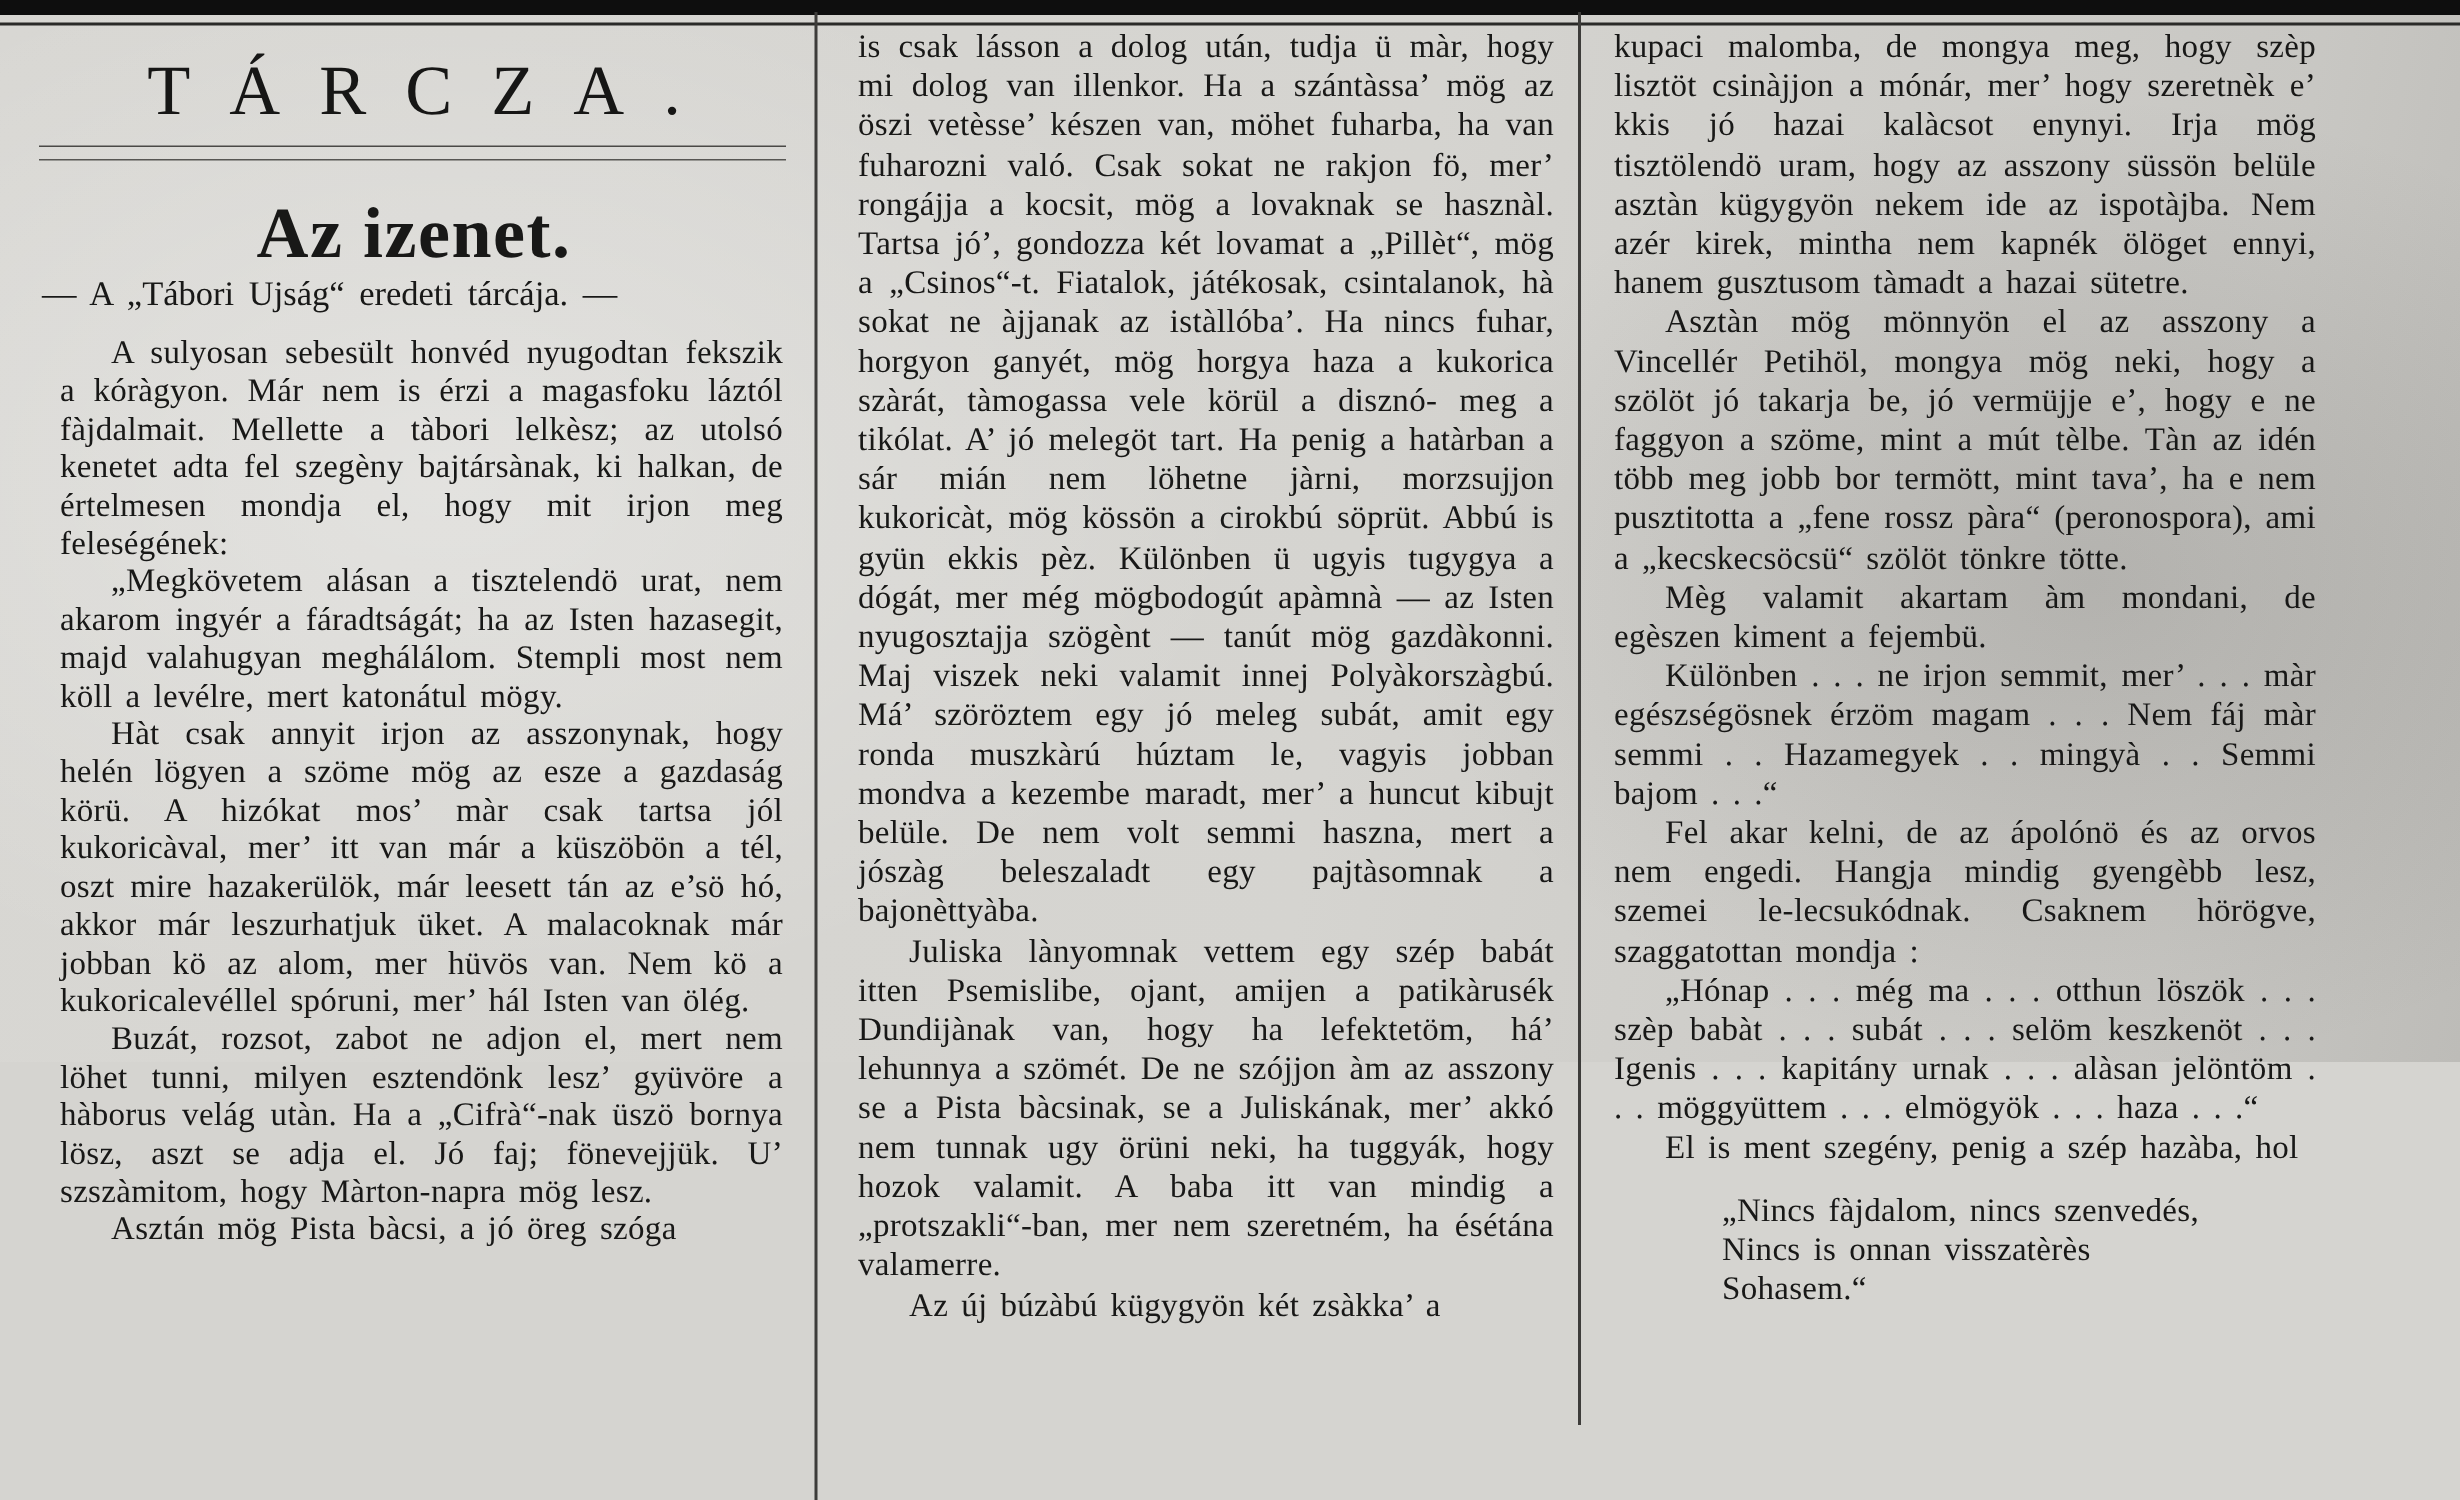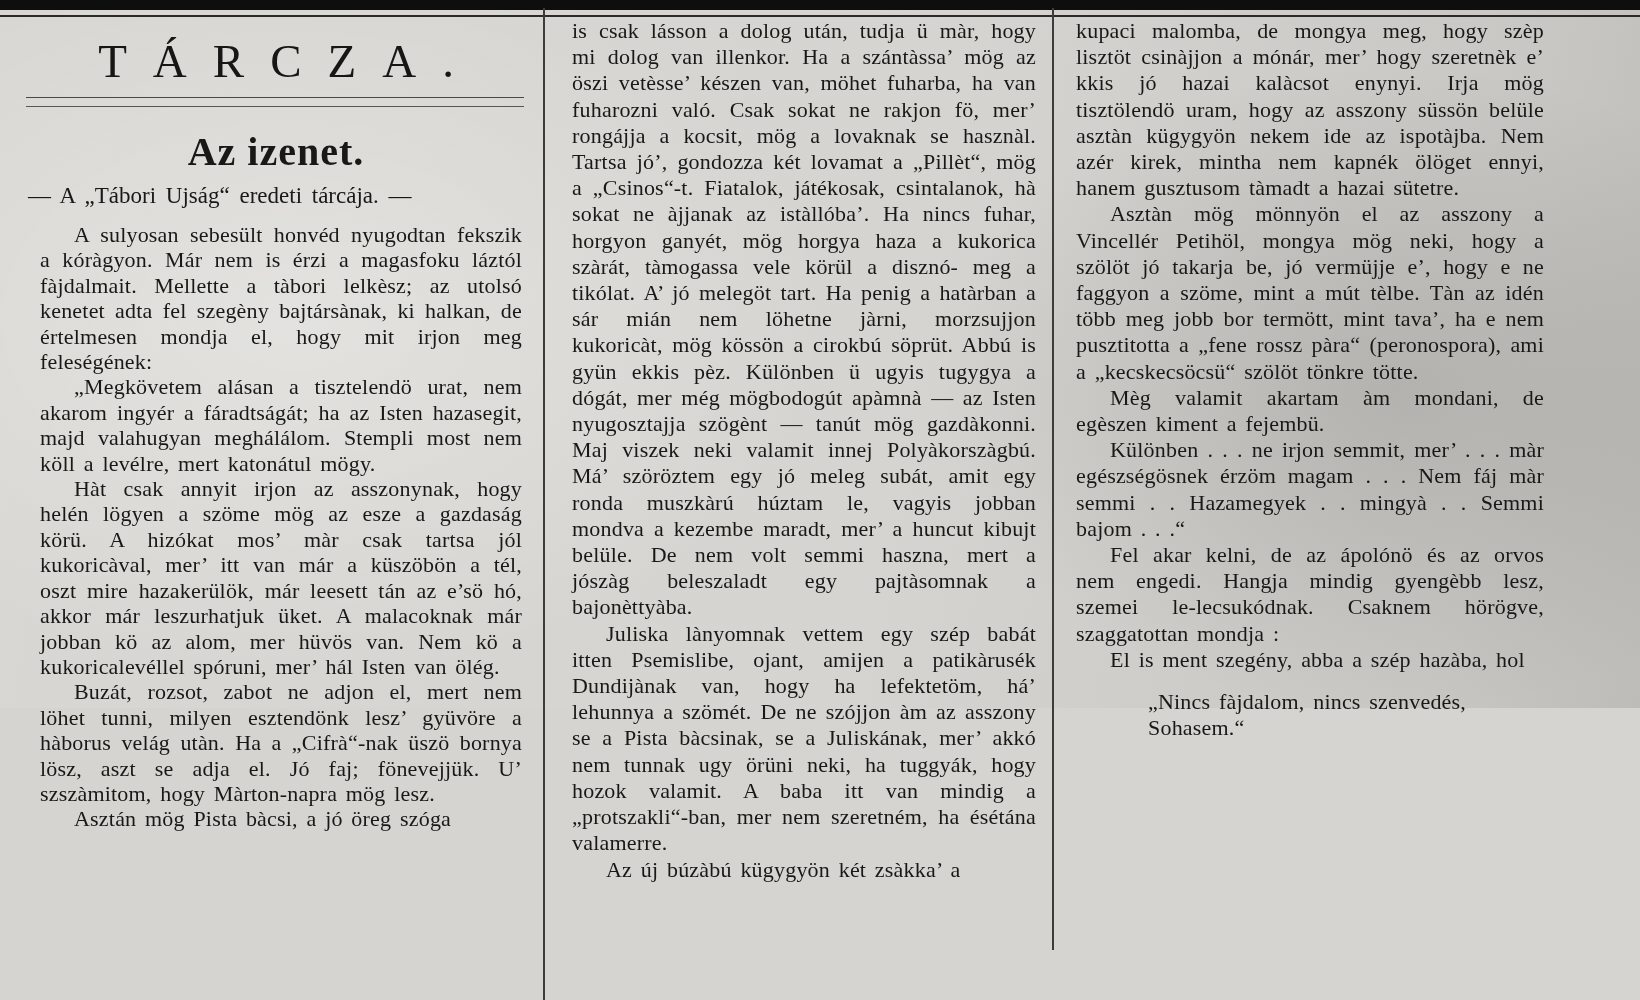--- a/index.html
+++ b/index.html
@@ -63,21 +63,21 @@
     color: #161615;
   }
   .double-rule {
     position: absolute; left: 26px; top: 97px; width: 498px; height: 8px;
     border-top: 1.5px solid #4a4946;
     border-bottom: 1px solid #575653;
   }
   .article-title {
     position: absolute; left: 28px; top: 128px; width: 496px;
     text-align: center;
-    font-size: 40px;
+    font-size: 48px;
     font-weight: bold;
     letter-spacing: 1px;
   }
   .article-subtitle {
     position: absolute; left: 28px; top: 183px; width: 496px;
     text-align: left;
     font-size: 23px;
     word-spacing: 4px;
   }
 
@@ -130,20 +130,22 @@
     <p>Juliska lànyomnak vettem egy szép babát itten Psemislibe, ojant, amijen a patikàrusék Dundijànak van, hogy ha lefektetöm, há’ lehunnya a szömét. De ne szójjon àm az asszony se a Pista bàcsinak, se a Juliskának, mer’ akkó nem tunnak ugy örüni neki, ha tuggyák, hogy hozok valamit. A baba itt van mindig a „protszakli“-ban, mer nem szeretném, ha ésétána valamerre.</p>
     <p>Az új búzàbú kügygyön két zsàkka’ a</p>
   </div>
 
   <div class="col col-right">
     <p class="no-indent">kupaci malomba, de mongya meg, hogy szèp lisztöt csinàjjon a mónár, mer’ hogy szeretnèk e’ kkis jó hazai kalàcsot enynyi. Irja mög tisztölendö uram, hogy az asszony süssön belüle asztàn kügygyön nekem ide az ispotàjba. Nem azér kirek, mintha nem kapnék ölöget ennyi, hanem gusztusom tàmadt a hazai sütetre.</p>
     <p>Asztàn mög mönnyön el az asszony a Vincellér Petihöl, mongya mög neki, hogy a szölöt jó takarja be, jó vermüjje e’, hogy e ne faggyon a szöme, mint a mút tèlbe. Tàn az idén több meg jobb bor termött, mint tava’, ha e nem pusztitotta a „fene rossz pàra“ (peronospora), ami a „kecskecsöcsü“ szölöt tönkre tötte.</p>
     <p>Mèg valamit akartam àm mondani, de egèszen kiment a fejembü.</p>
     <p>Különben . . . ne irjon semmit, mer’ . . . màr egészségösnek érzöm magam . . . Nem fáj màr semmi . . Hazamegyek . . mingyà . . Semmi bajom . . .“</p>
     <p>Fel akar kelni, de az ápolónö és az orvos nem engedi. Hangja mindig gyengèbb lesz, szemei le-lecsukódnak. Csaknem hörögve, szaggatottan mondja :</p>
-    <p>El is ment szegény, abba a szép hazàba, hol</p>
+    <p>„Hónap . . . még ma . . . otthun löszök . . . szèp babàt . . . subát . . . selöm keszkenöt . . . Igenis . . . kapitány urnak . . . alàsan jelöntöm . . . möggyüttem . . . elmögyök . . . haza . . .“</p>
+    <p>El is ment szegény, penig a szép hazàba, hol</p>
     <div class="verse">
       <div>„Nincs fàjdalom, nincs szenvedés,</div>
+      <div>Nincs is onnan visszatèrès</div>
       <div>Sohasem.“</div>
     </div>
   </div>
 
 </div>
 
 </body></html>

